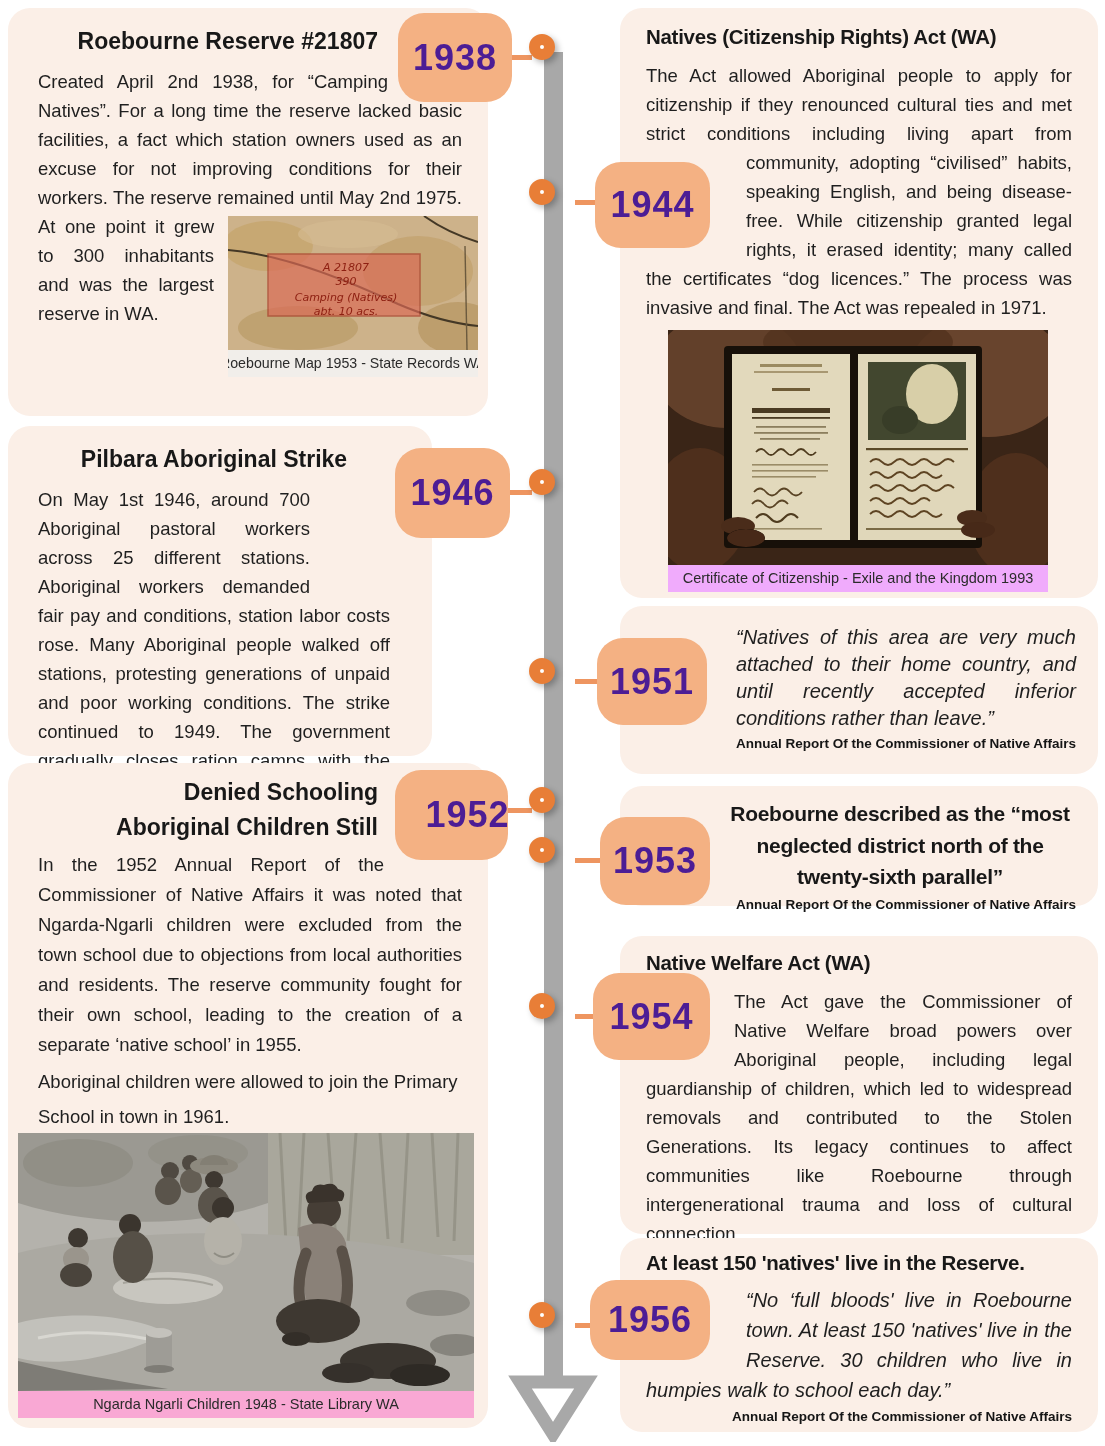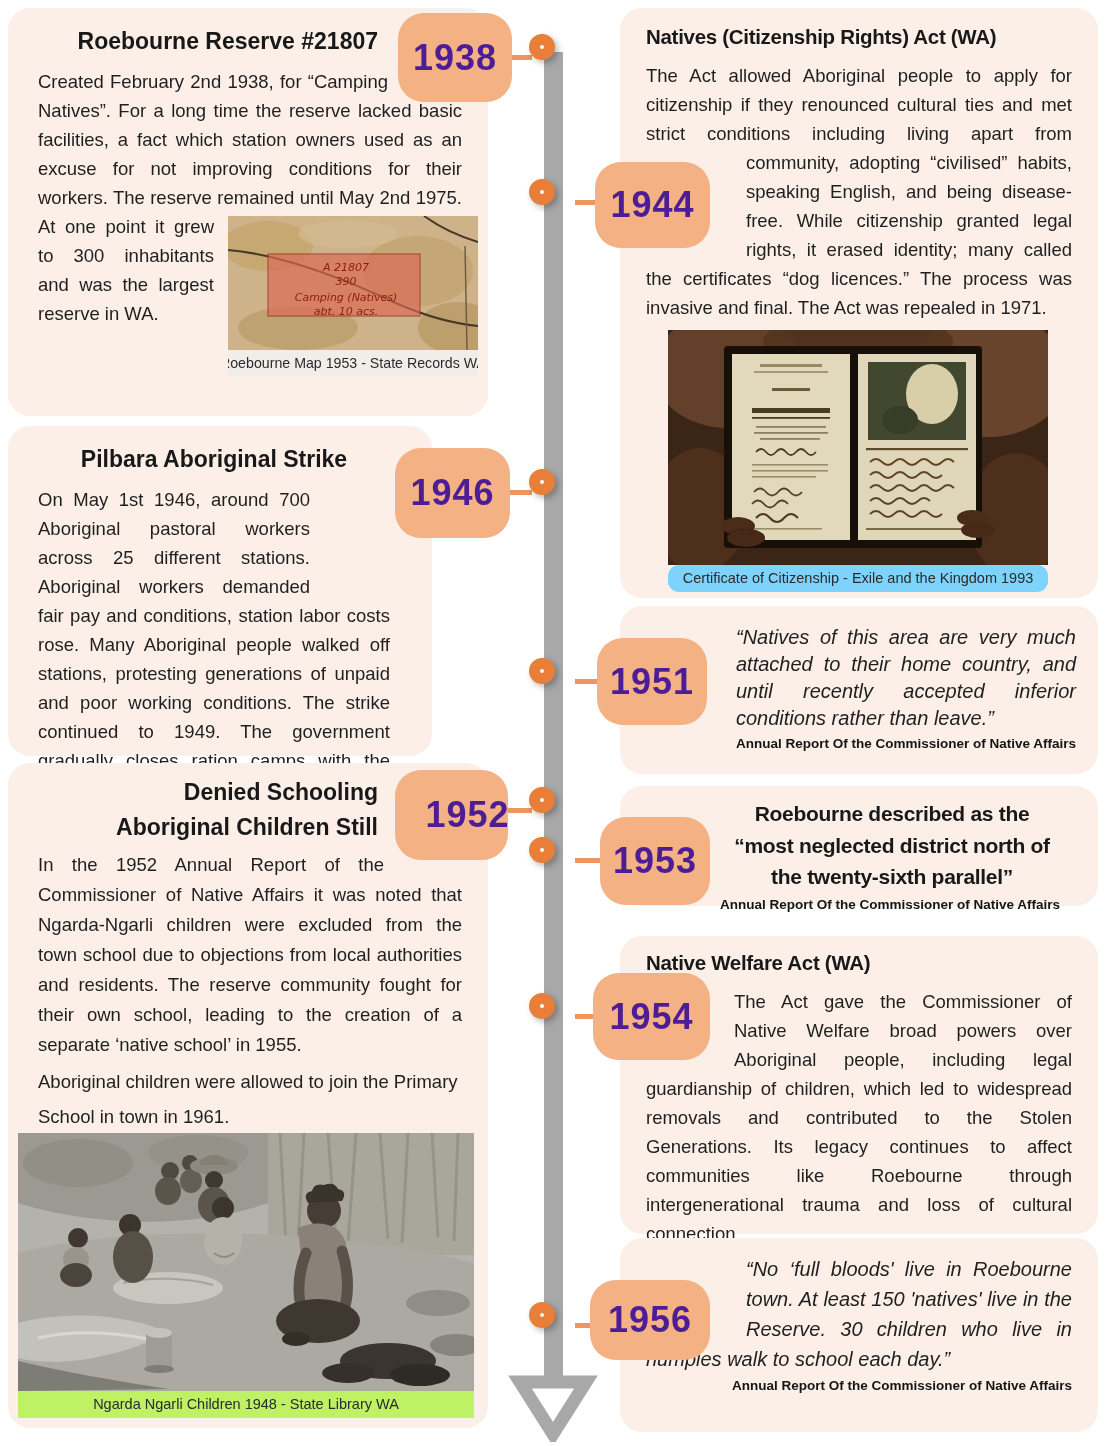--- a/index.html
+++ b/index.html
@@ -7,21 +7,21 @@
   .page {
     position:relative; width:1105px; height:1446px; background:#ffffff;
     font-family:"Liberation Sans", sans-serif; color:#1f1f1f; overflow:hidden;
   }
   .card { position:absolute; background:#FBEFE7; border-radius:22px; z-index:1; }
   .c1938 { left:8px;   top:8px;    width:480px; height:408px; padding:16px 26px 0 30px; }
   .c1946 { left:8px;   top:426px;  width:424px; height:330px; padding:16px 42px 0 30px; }
   .c1952 { left:8px;   top:763px;  width:480px; height:665px; padding:12px 26px 0 30px; }
   .c1944 { left:620px; top:8px;    width:478px; height:590px; padding:14px 26px 0 26px; }
   .c1951 { left:620px; top:606px;  width:478px; height:168px; padding:12px 22px 0 24px; }
-  .c1953 { left:620px; top:786px;  width:478px; height:120px; padding:12px 38px 0 24px; }
+  .c1953 { left:620px; top:786px;  width:478px; height:120px; padding:12px 22px 0 24px; }
   .c1954 { left:620px; top:936px;  width:478px; height:298px; padding:12px 26px 0 26px; }
   .c1956 { left:620px; top:1238px; width:478px; height:194px; padding:10px 26px 0 26px; }
 
   .title-l { font-weight:bold; font-size:23px; line-height:1.5; color:#181818; }
   .title-r { font-weight:bold; font-size:20.5px; line-height:1.5; color:#181818; letter-spacing:-0.3px; }
   .nowrap  { white-space:nowrap; }
   .align-r { text-align:right; padding-right:84px; }
   .center  { text-align:center; }
 
   .bodytxt { font-size:18.5px; line-height:29px; text-align:justify; margin:8px 0 0 0; }
@@ -31,23 +31,23 @@
   .c1956 .quote { line-height:30px; }
   .attrib { font-weight:bold; font-size:13.5px; text-align:right; margin-top:4px; color:#151515; }
 
   .sp-r { float:right; }
   .sp-l { float:left; margin-right:12px; }
 
   figure { margin:0; }
   .figcap { background:#F1EEEA; font-size:14.5px; text-align:center; padding:4px 2px 5px 2px; color:#2b2b2b; line-height:1.25; }
   .map-fig { float:right; width:250px; margin:4px -16px 0 14px; }
   .cert-fig { position:absolute; left:48px; top:322px; width:380px; }
-  .cert-fig .figcap { background:#7dd3fc;border-radius:11px; }
+  .cert-fig .figcap { background:#f0abfc; }
   .photo-fig { position:absolute; left:10px; top:370px; width:456px; }
-  .photo-fig .figcap { background:#bef264; }
+  .photo-fig .figcap { background:#f9a8d4; }
   .fig-svg { display:block; width:100%; height:auto; }
 
   .tl-bar { position:absolute; left:544px; top:52px; width:19px; height:1333px; background:#A8A8A8; z-index:2; }
   .tl-arrow { position:absolute; left:508px; top:1374px; z-index:2; }
   .tl-conn { position:absolute; height:5px; background:#EE9560; z-index:3; }
   .tl-circle {
     position:absolute; left:529px; width:26px; height:26px; background:#ffffff;
     border:11px solid #E87E37; border-radius:50%;
     box-shadow:3px 3px 6px rgba(0,0,0,0.28); z-index:4;
   }
@@ -81,21 +81,21 @@
 <body>
 
 <div class="page">
 
   <div class="card c1938">
     <div class="title-l align-r">
       <div>Roebourne Reserve #21807</div>
     </div>
     <p class="bodytxt">
       <span class="sp-r" style="width:74px;height:20px"></span>
-      <span>Created February 2nd 1938, for “Camping Natives”. For a long time the reserve lacked basic facilities, a fact which station owners used as an excuse for not improving conditions for their workers. The reserve remained</span>
+      <span>Created April 2nd 1938, for “Camping Natives”. For a long time the reserve lacked basic facilities, a fact which station owners used as an excuse for not improving conditions for their workers. The reserve remained</span>
       <span class="map-fig">
         <svg class="fig-svg" viewBox="0 0 250 161">
           <rect width="250" height="134" fill="#CDB28A"></rect>
           <ellipse cx="40" cy="30" rx="45" ry="25" fill="#C3A061" opacity="0.55"></ellipse>
           <ellipse cx="190" cy="55" rx="55" ry="35" fill="#BA9355" opacity="0.4"></ellipse>
           <ellipse cx="70" cy="112" rx="60" ry="22" fill="#B08E52" opacity="0.45"></ellipse>
           <ellipse cx="230" cy="112" rx="40" ry="26" fill="#AD8A50" opacity="0.5"></ellipse>
           <ellipse cx="120" cy="18" rx="50" ry="14" fill="#D6BC92" opacity="0.6"></ellipse>
           <path d="M0,34 C50,38 110,60 170,88 C200,101 230,108 250,110" fill="none" stroke="#443826" stroke-width="2.2"></path>
           <path d="M196,0 C210,10 230,20 250,26" fill="none" stroke="#443826" stroke-width="2"></path>
@@ -258,20 +258,21 @@
 
   <div class="card c1954">
     <div class="title-r">Native Welfare Act (WA)</div>
     <p class="bodytxt">
       <span class="sp-l" style="width:76px;height:82px"></span>
       <span>The Act gave the Commissioner of Native Welfare broad powers over Aboriginal people, including legal guardianship of children, which led to widespread removals and contributed to the Stolen Generations. Its legacy continues to affect communities like Roebourne through intergenerational trauma and loss of cultural connection.</span>
     </p>
   </div>
 
   <div class="card c1956">
+    <div class="title-r nowrap">At least 150 'natives' live in the Reserve.</div>
     <p class="quote">
       <span class="sp-l" style="width:88px;height:82px"></span>
       <span>“No ‘full bloods' live in Roebourne town. At least 150 'natives' live in the Reserve. 30 children who live in humpies walk to school each day.”</span>
     </p>
     <div class="attrib">Annual Report Of the Commissioner of Native Affairs</div>
   </div>
 
   <div class="tl-bar"></div>
 
   <div class="tl-conn cn1938"></div>

